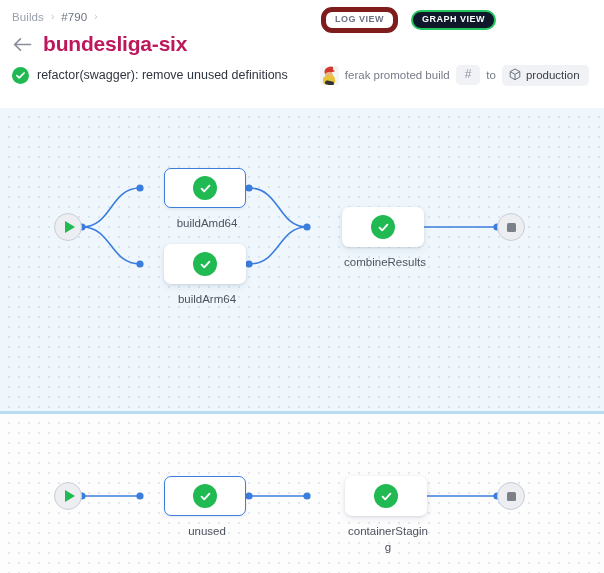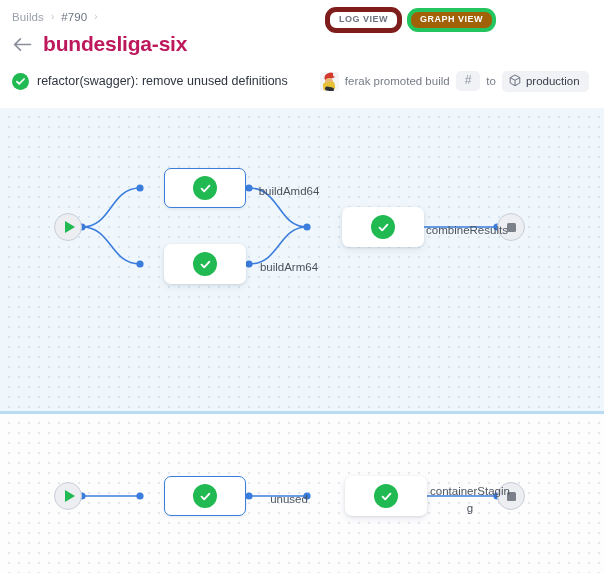--- a/index.html
+++ b/index.html
@@ -53,22 +53,23 @@
     cursor: pointer;
     line-height: 1;
   }
   .view-pill.inactive {
     color: #6d7280;
     background: #ffffff;
     border: 5px solid #7f1d1d;
   }
   .view-pill.active {
     color: #ffffff;
-    background: #a16207;
-    border: 4px solid #22c55e;
+    background: #0f172a;
+    border: 2px solid #22c55e;
+    margin-left: 8px;
   }
 
   .title-row {
     display: flex;
     align-items: center;
     gap: 11px;
     height: 32px;
     margin-top: 2px;
   }
   .back-arrow {
@@ -84,21 +85,20 @@
     font-size: 21px;
     font-weight: bold;
     color: #be185d;
     letter-spacing: -.2px;
   }
 
   .status-row {
     display: flex;
     align-items: center;
     height: 30px;
-    margin-top: 6px;
     font-size: 12.5px;
     text-align: right;
   }
   .check-badge {
     width: 17px; height: 17px;
     border-radius: 50%;
     background: #21ba52;
     display: flex; align-items: center; justify-content: center;
     flex: 0 0 auto;
     margin-right: 8px;
@@ -216,22 +216,21 @@
     position: absolute;
     left: 0; top: 0;
     width: 604px; height: 465px;
     pointer-events: none;
   }
 
   
   .node {
     position: absolute;
     display: flex;
-    flex-direction: row;
-    align-items: center;
+    flex-direction: column;
   }
   .node-card {
     width: 82px;
     height: 40px;
     background: #ffffff;
     border-radius: 7px;
     box-shadow: 0 1px 3px rgba(32,48,80,.13), 0 3px 9px rgba(32,48,80,.07);
     display: flex;
     align-items: center;
     justify-content: center;

